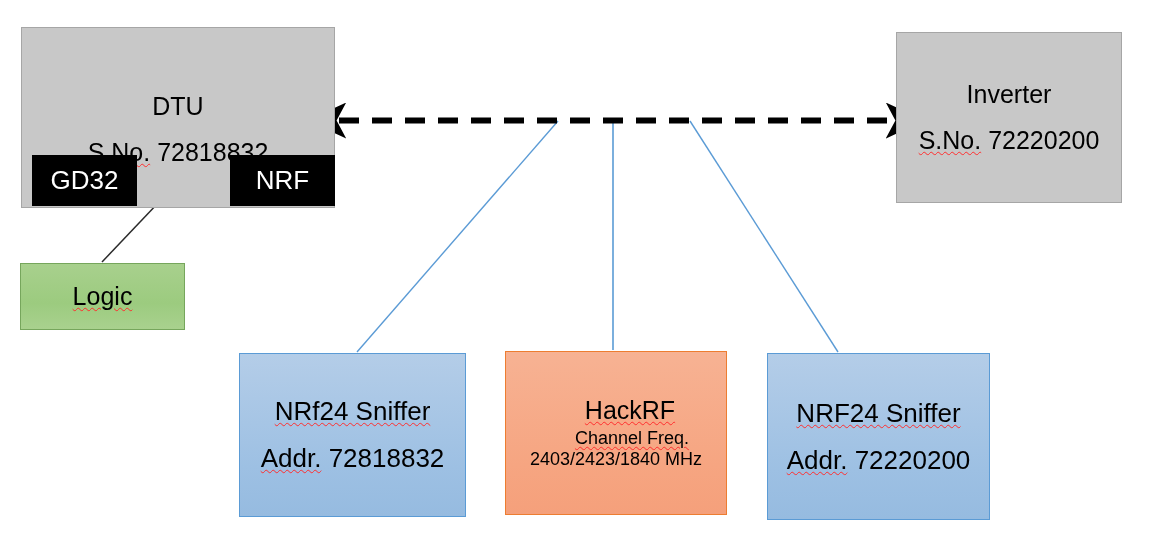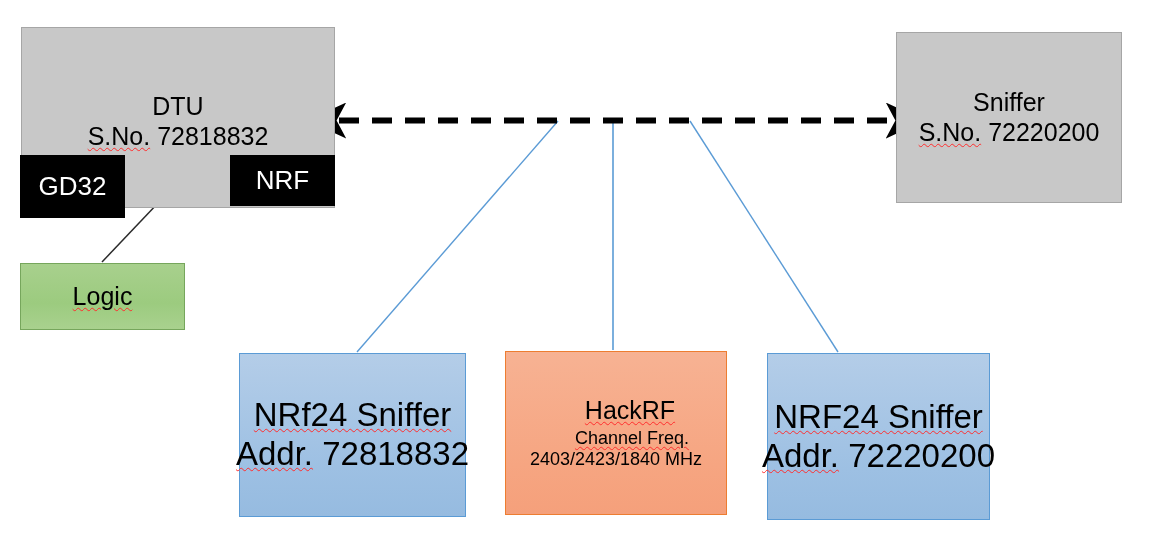--- a/index.html
+++ b/index.html
@@ -47,27 +47,27 @@
   .blue-box {
     background: linear-gradient(180deg,#b4cde8 0%,#9dc0e3 70%,#96bbe0 100%);
     border: 1px solid #5b9bd5;
   }
   
   .orange-box {
     background: linear-gradient(180deg,#f7b293 0%,#f6a581 70%,#f5a07b 100%);
     border: 1px solid #ed7d31;
   }
   .line1 { white-space: nowrap; }
-  .line2 { white-space: nowrap; }
+  .line2 { white-space: nowrap; margin-top: 16px; }
   .line3 { white-space: nowrap; }
 
   .t-dtu    { font-size: 25px; }
   .t-chip   { font-size: 26px; }
   .t-logic  { font-size: 25px; }
-  .t-blue   { font-size: 33px; }
+  .t-blue   { font-size: 26px; }
   .t-hack-1 { font-size: 25px; margin-left: 28px; }
   .t-hack-s { font-size: 18px; }
 
   .spell {
     text-decoration: underline;
     text-decoration-style: wavy;
     text-decoration-color: #ff2d2d;
     text-decoration-thickness: 1px;
     text-underline-offset: 2px;
   }
@@ -113,34 +113,34 @@
   </svg>
 
   <div class="box grey-box t-dtu" style="left:21px; top:27px; width:314px; height:181px; padding-top:64px; justify-content:flex-start;">
     <div class="line1">DTU</div>
     <div class="line2">
       <span class="spell">S.No.</span>
       <span>72818832</span>
     </div>
   </div>
 
-  <div class="box chip-box t-chip" style="left:20px; top:155px; width:105px; height:63px;">
+  <div class="box chip-box t-chip" style="left:32px; top:155px; width:105px; height:51px;">
     <div class="line1">GD32</div>
   </div>
 
   <div class="box green-box t-logic" style="left:20px; top:263px; width:165px; height:67px;">
     <div class="line1 spell">Logic</div>
   </div>
 
   <div class="box chip-box t-chip" style="left:230px; top:155px; width:105px; height:51px;">
     <div class="line1">NRF</div>
   </div>
 
   <div class="box grey-box t-dtu" style="left:896px; top:32px; width:226px; height:171px;">
-    <div class="line1">Sniffer</div>
+    <div class="line1">Inverter</div>
     <div class="line2">
       <span class="spell">S.No.</span>
       <span>72220200</span>
     </div>
   </div>
 
   <div class="box blue-box t-blue" style="left:239px; top:353px; width:227px; height:164px;">
     <div class="line1 spell">NRf24 Sniffer</div>
     <div class="line2">
       <span class="spell">Addr.</span>

